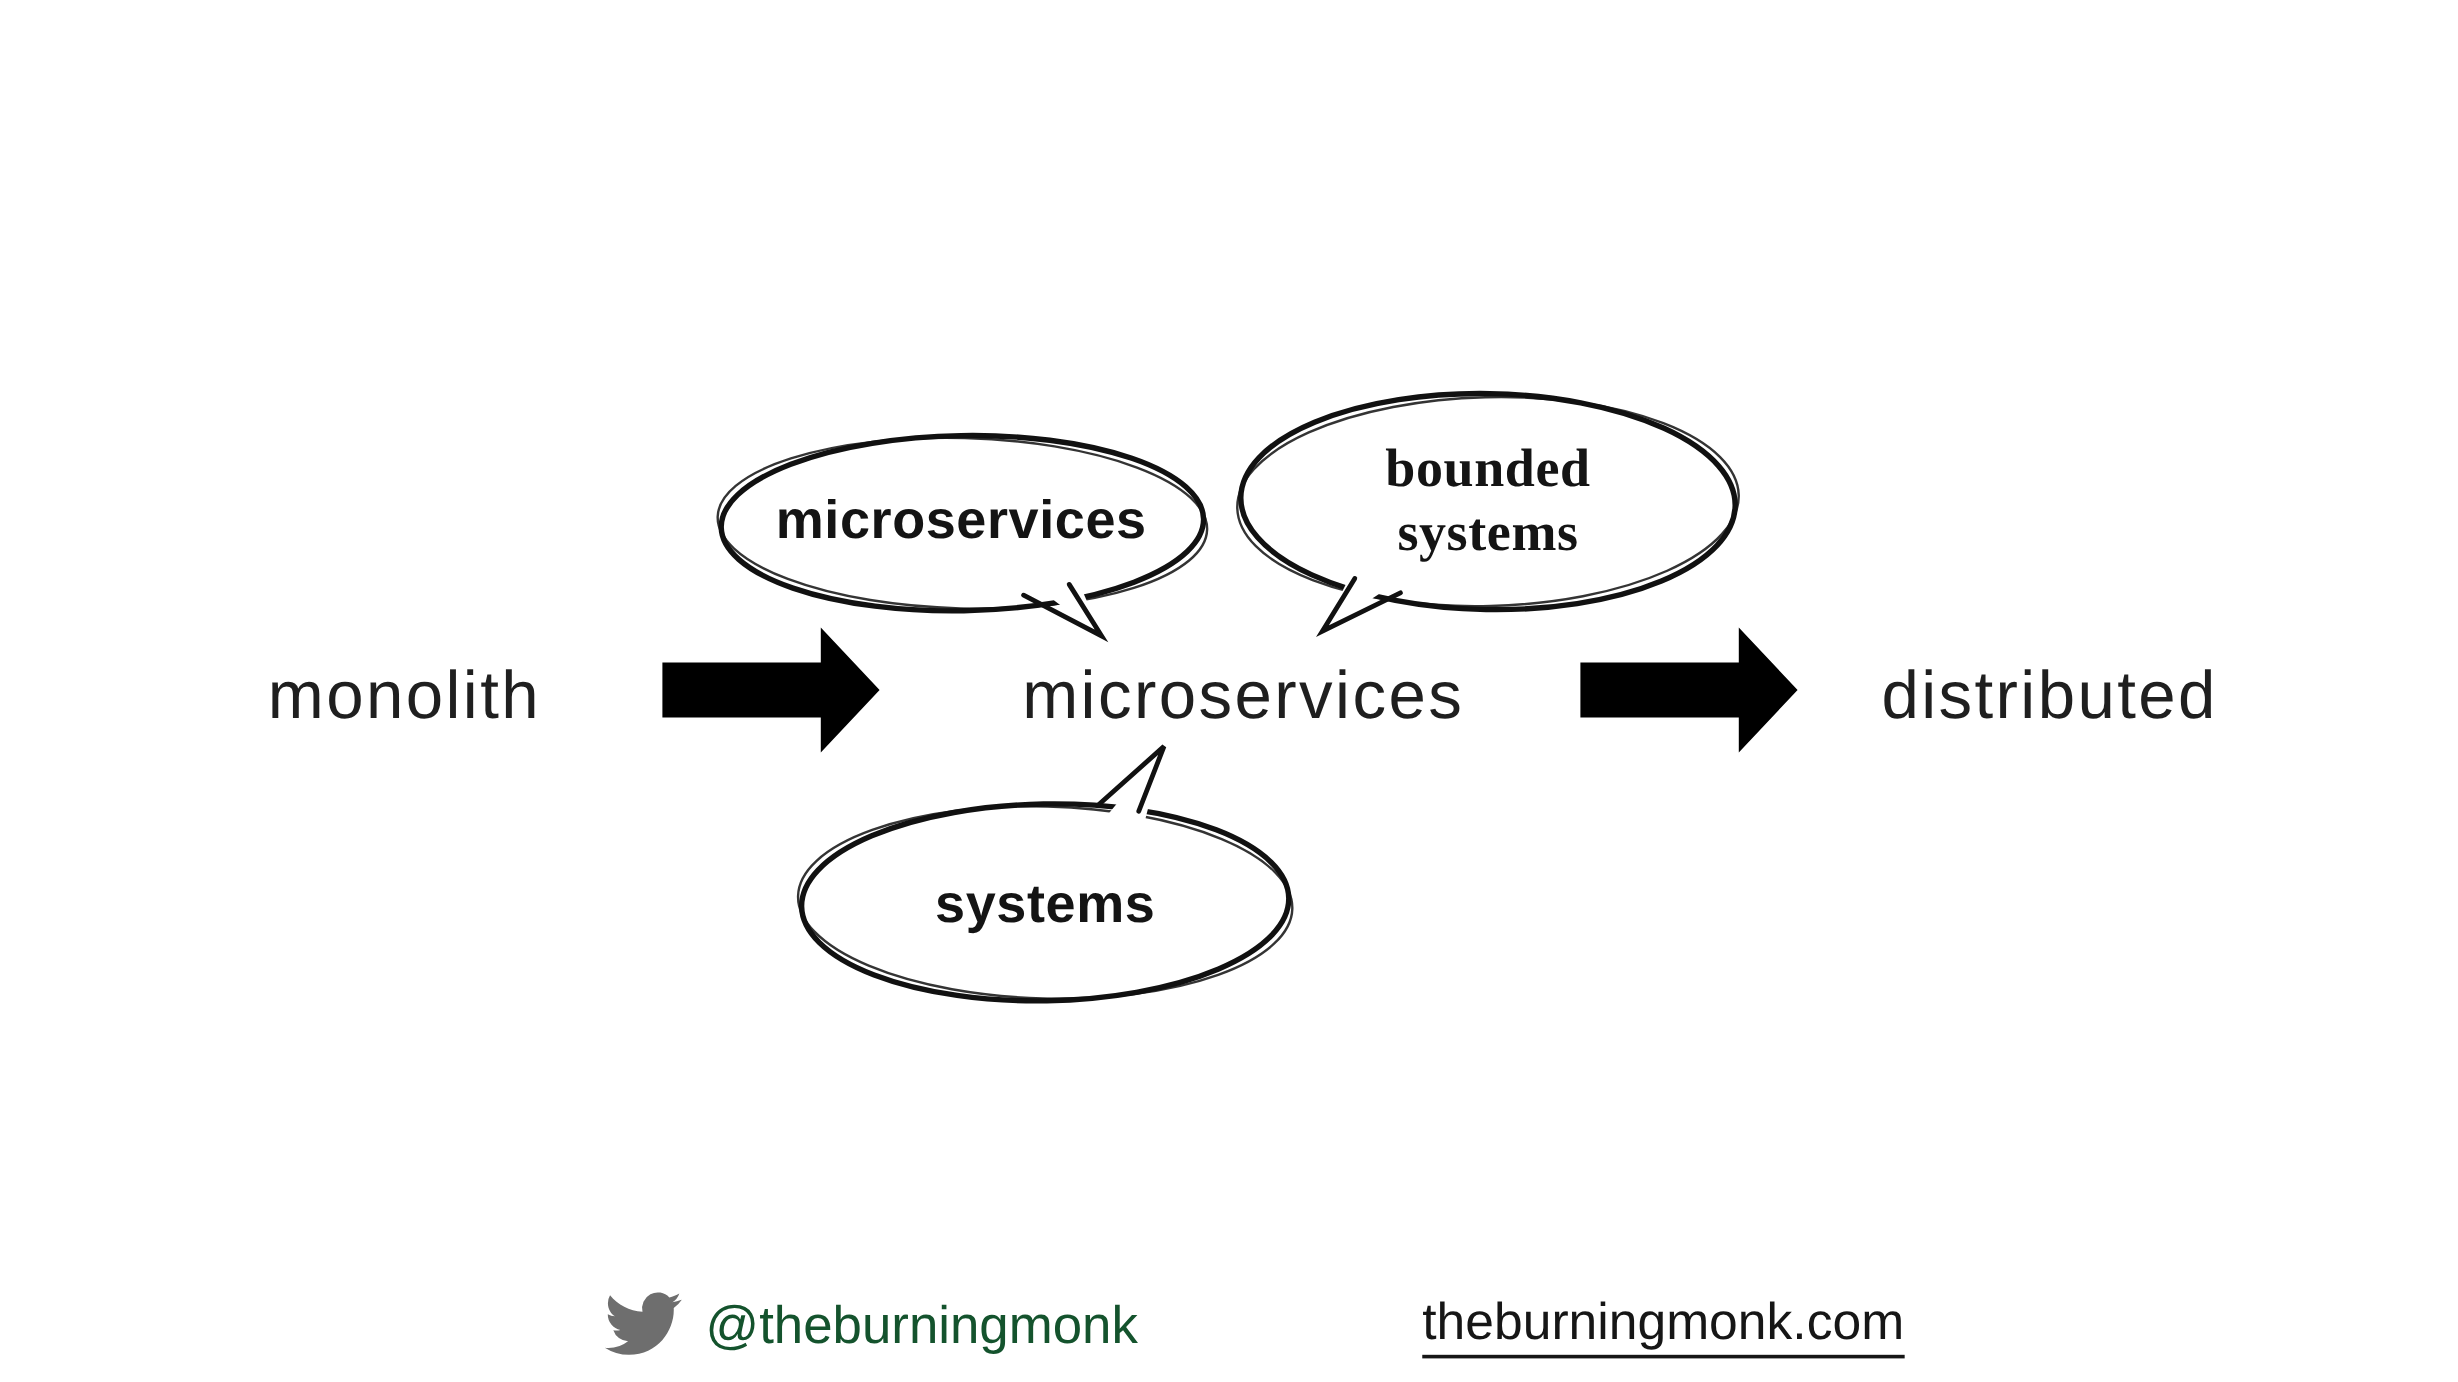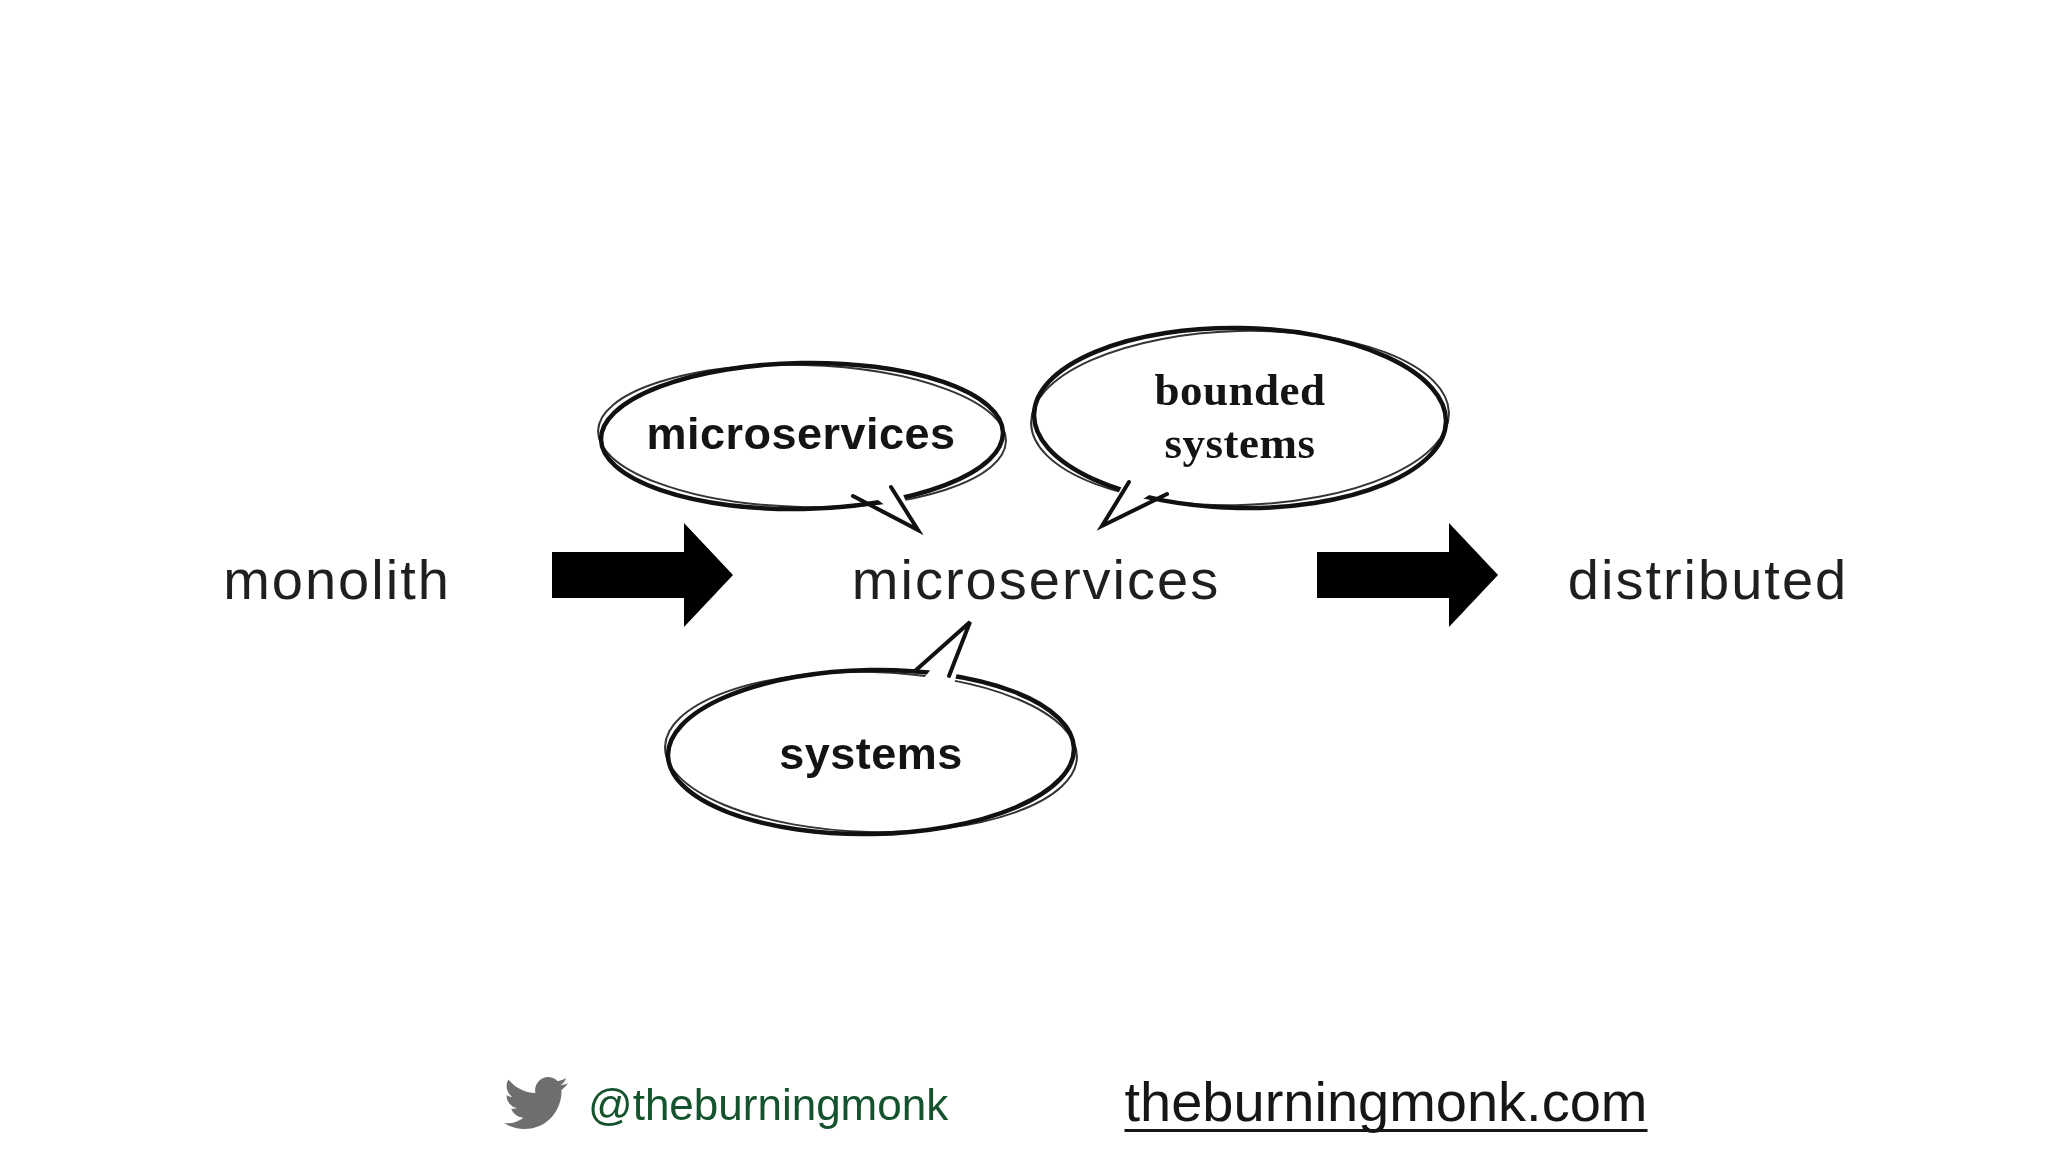--- a/index.html
+++ b/index.html
@@ -65,21 +65,21 @@
     font-size: 44px;
     line-height: 50px;
     color: #14532d;
     white-space: nowrap;
   }
   .website-link {
     position: absolute;
     left: 1386px;
     top: 1078px;
     transform: translateX(-50%);
-    font-size: 56px;
+    font-size: 43px;
     line-height: 48px;
     color: #161616;
     text-decoration: none;
     border-bottom: 3px solid #161616;
     padding-bottom: 3px;
     white-space: nowrap;
     pointer-events: auto;
     cursor: pointer;
   }
 </style>

